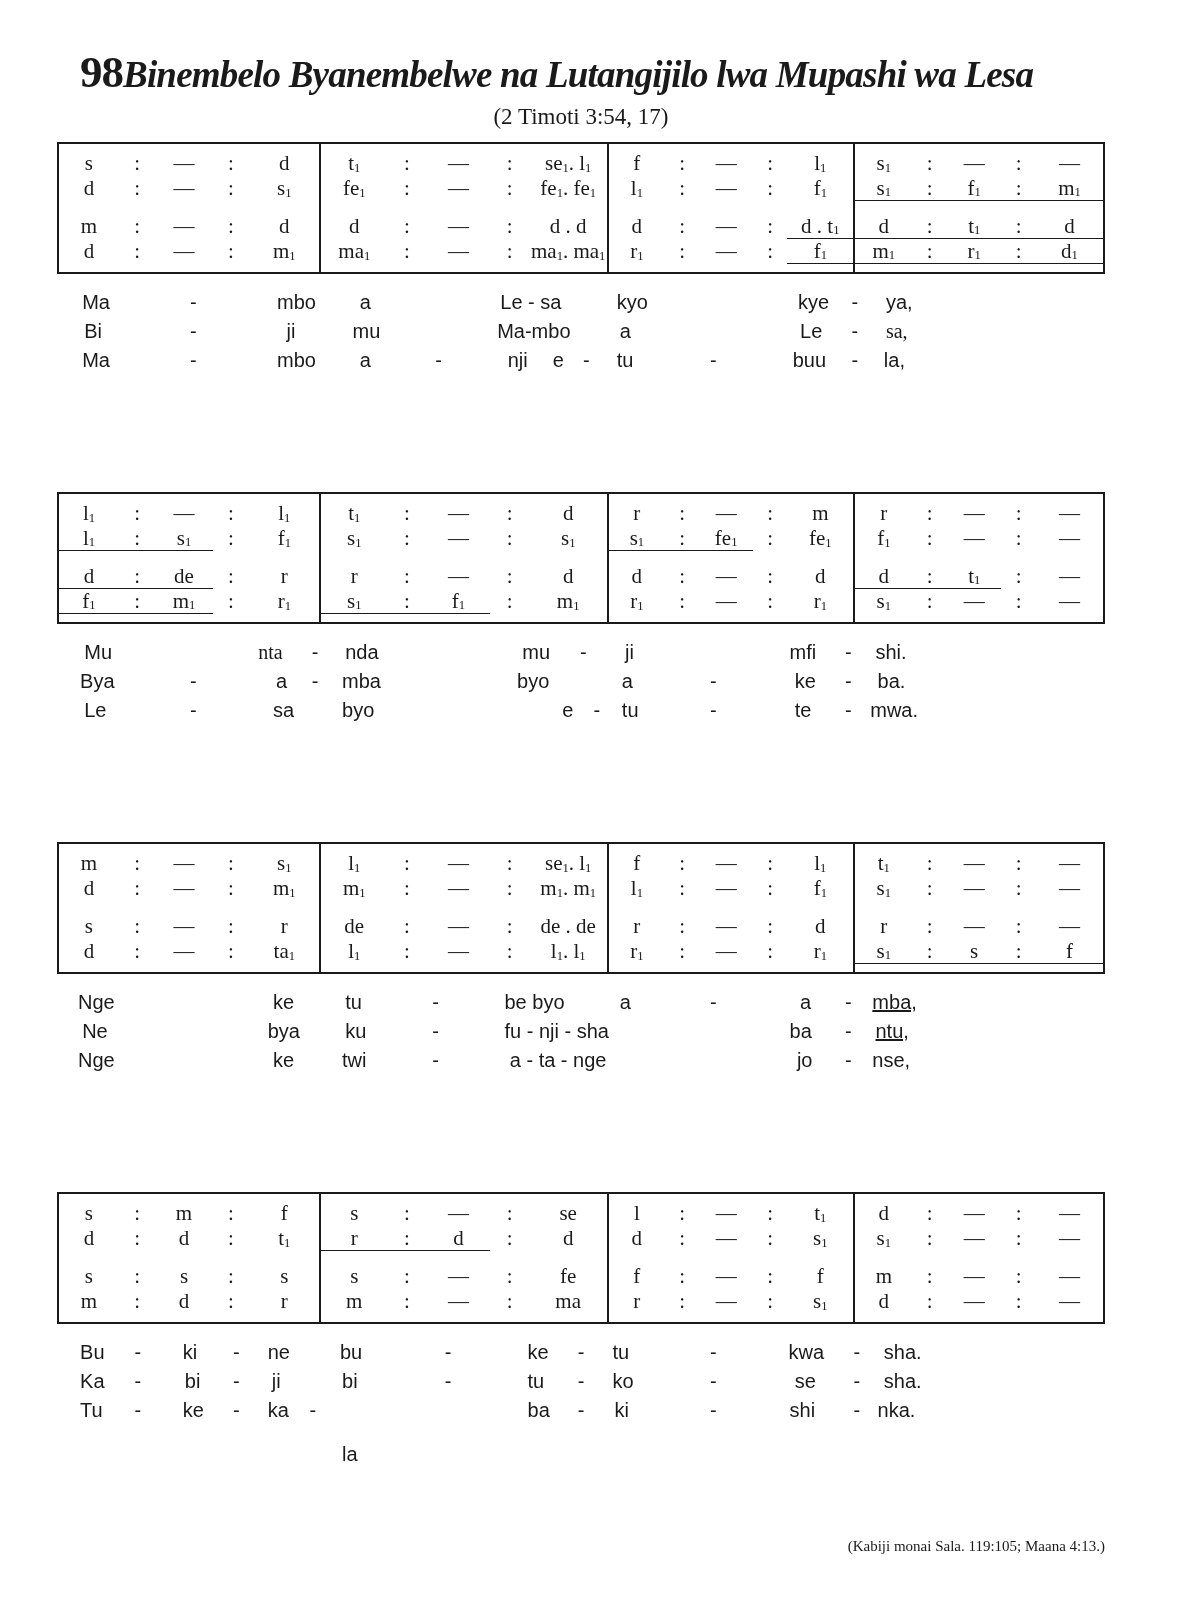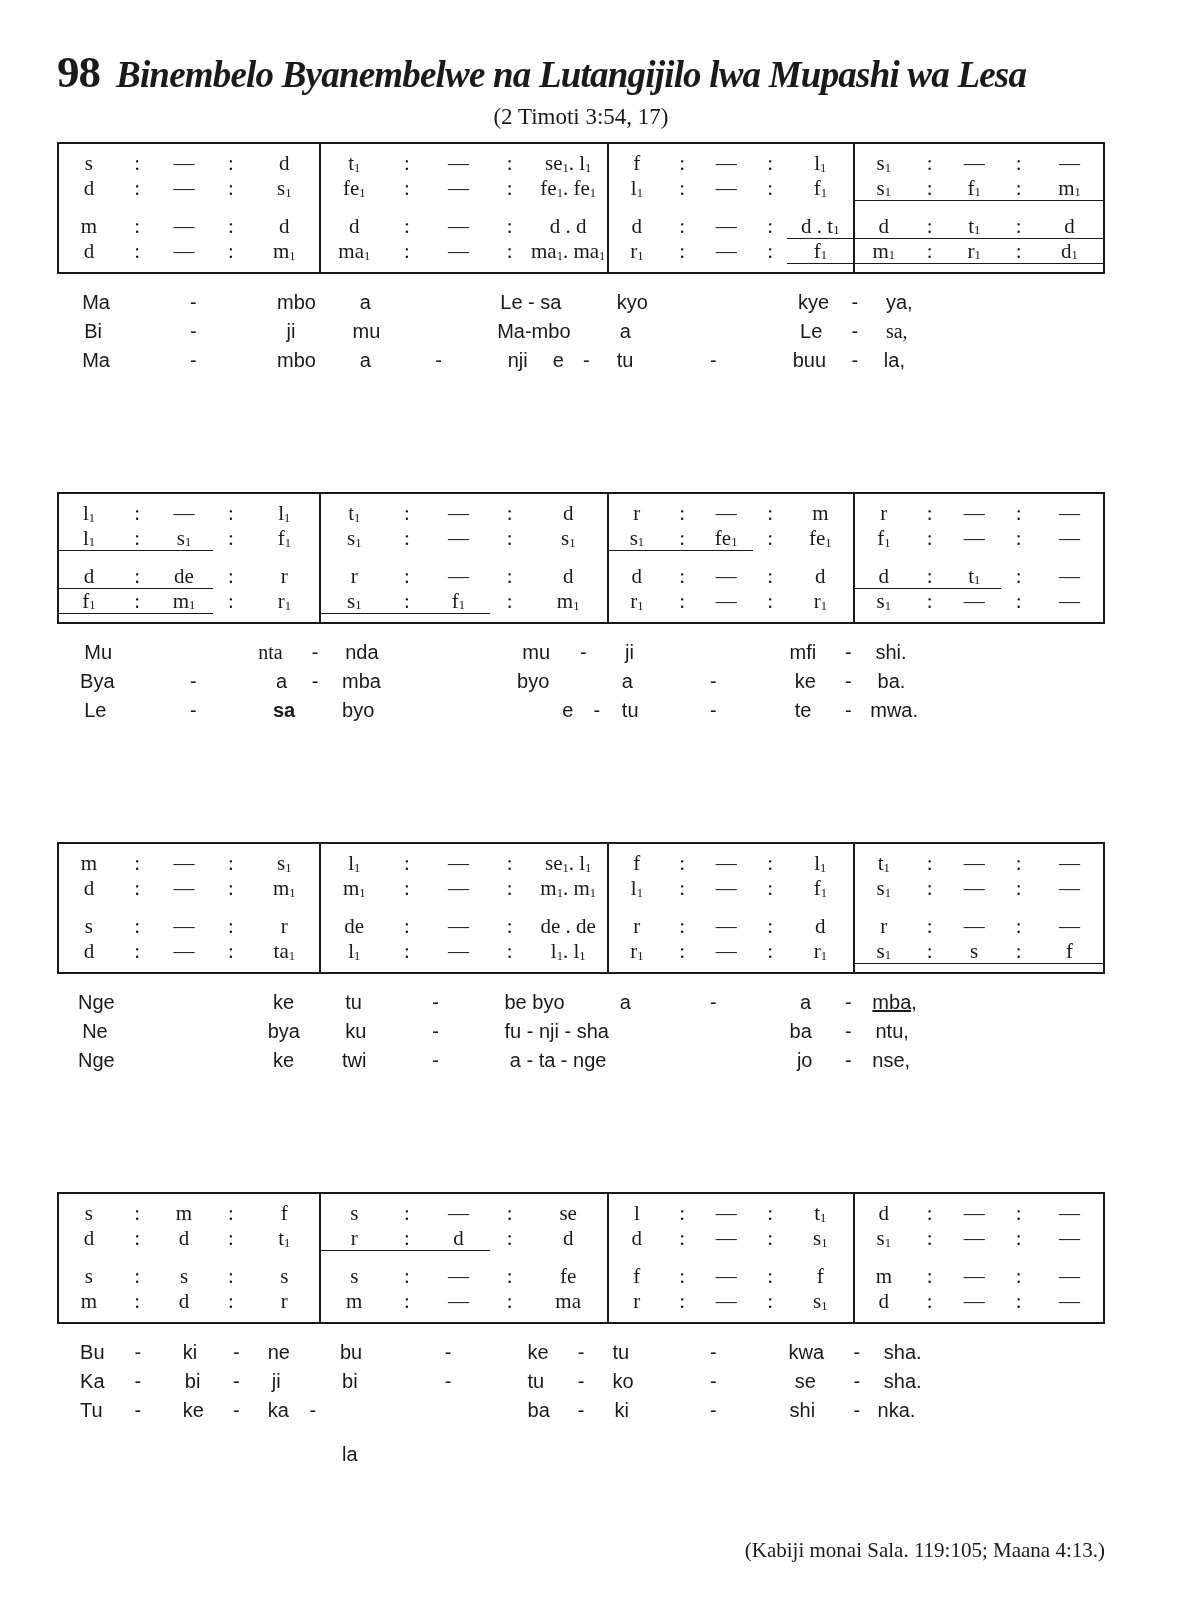--- a/index.html
+++ b/index.html
@@ -2,21 +2,21 @@
 <html><head>
 <meta charset="utf-8">
 <style>
   * { margin:0; padding:0; box-sizing:border-box; }
   body { background:#e8e8e8; font-family:"Liberation Serif", "DejaVu Serif", serif; }
   .page {
     width:1200px; height:1603px; background:#ffffff; color:#1a1a1a;
     position:relative; padding:46px 95px 0 57px; overflow:hidden;
   }
   
-  .title-line { display:flex; align-items:baseline; gap:16px; white-space:nowrap; }
+  .title-line { display:flex; align-items:baseline; white-space:nowrap;margin-left:23px; }
   .hymn-number { font-size:45px; font-weight:bold; letter-spacing:-1px; }
   .hymn-title  { font-size:37px; font-weight:bold; font-style:italic; letter-spacing:-0.8px; }
   .subtitle { text-align:center; font-size:23px; margin-top:6px; }
   .key-line { font-family:"Liberation Sans", sans-serif; font-style:italic; font-size:19px; margin-top:8px; }
   .key-value { margin-left:6px; }
   
   .score { margin-top:12px; }
   .system { margin-bottom:110px; }
   .solfa-box {
     display:flex; border:2px solid #1a1a1a; width:100%;
@@ -29,21 +29,21 @@
   .cell { display:flex; align-items:center; justify-content:center; white-space:nowrap; }
   .cell.u { border-bottom:1.5px solid #1a1a1a; }
   .cell sub { font-size:0.6em; vertical-align:sub; line-height:0; transform:translateY(4px); }
   
   .lyrics {
     position:relative; height:92px; margin-top:16px;
     font-family:"Liberation Sans", sans-serif; font-size:20px;
   }
   .ltoken { position:absolute; white-space:nowrap; line-height:24px; }
   
-  .footer { text-align:right; font-size:21px; margin-top:0px; padding-right:0; transform:translateY(-4px); }
+  .footer { text-align:right; font-size:15px; margin-top:0px; padding-right:0; transform:translateY(-4px); }
 </style>
 </head>
 <body>
 
 <div class="page">
   <header>
     <div class="title-line">
       <span class="hymn-number">98</span>
       <span class="hymn-title">Binembelo Byanembelwe na Lutangijilo lwa Mupashi wa Lesa</span>
     </div>
@@ -348,21 +348,21 @@
           <span class="ltoken" style="left: 24.3%; top: 29px;">-</span>
           <span class="ltoken" style="left: 27.2%; top: 29px;">mba</span>
           <span class="ltoken" style="left: 43.9%; top: 29px;">byo</span>
           <span class="ltoken" style="left: 53.9%; top: 29px;">a</span>
           <span class="ltoken" style="left: 62.3%; top: 29px;">-</span>
           <span class="ltoken" style="left: 70.4%; top: 29px;">ke</span>
           <span class="ltoken" style="left: 75.2%; top: 29px;">-</span>
           <span class="ltoken" style="left: 78.3%; top: 29px;">ba.</span>
           <span class="ltoken" style="left: 2.6%; top: 58px;">Le</span>
           <span class="ltoken" style="left: 12.7%; top: 58px;">-</span>
-          <span class="ltoken" style="left: 20.6%; top: 58px; font-weight: bold;">sa</span>
+          <span class="ltoken" style="left: 20.6%; top: 58px;">sa</span>
           <span class="ltoken" style="left: 27.2%; top: 58px;">byo</span>
           <span class="ltoken" style="left: 48.2%; top: 58px;">e</span>
           <span class="ltoken" style="left: 51.2%; top: 58px;">-</span>
           <span class="ltoken" style="left: 53.9%; top: 58px;">tu</span>
           <span class="ltoken" style="left: 62.3%; top: 58px;">-</span>
           <span class="ltoken" style="left: 70.4%; top: 58px;">te</span>
           <span class="ltoken" style="left: 75.2%; top: 58px;">-</span>
           <span class="ltoken" style="left: 77.6%; top: 58px;">mwa.</span>
         </div>
     </section>
@@ -500,21 +500,21 @@
           <span class="ltoken" style="left: 70.9%; top: 0px;">a</span>
           <span class="ltoken" style="left: 75.2%; top: 0px;">-</span>
           <span class="ltoken" style="left: 77.8%; top: 0px; text-decoration: underline;">mba,</span>
           <span class="ltoken" style="left: 2.4%; top: 29px;">Ne</span>
           <span class="ltoken" style="left: 20.1%; top: 29px;">bya</span>
           <span class="ltoken" style="left: 27.5%; top: 29px;">ku</span>
           <span class="ltoken" style="left: 35.8%; top: 29px;">-</span>
           <span class="ltoken" style="left: 42.7%; top: 29px;">fu - nji - sha</span>
           <span class="ltoken" style="left: 69.9%; top: 29px;">ba</span>
           <span class="ltoken" style="left: 75.2%; top: 29px;">-</span>
-          <span class="ltoken" style="left: 78.1%; top: 29px;">ntu,</span>
+          <span class="ltoken" style="left: 78.1%; top: 29px; text-decoration: underline;">ntu,</span>
           <span class="ltoken" style="left: 2%; top: 58px;">Nge</span>
           <span class="ltoken" style="left: 20.6%; top: 58px;">ke</span>
           <span class="ltoken" style="left: 27.2%; top: 58px;">twi</span>
           <span class="ltoken" style="left: 35.8%; top: 58px;">-</span>
           <span class="ltoken" style="left: 43.2%; top: 58px;">a - ta - nge</span>
           <span class="ltoken" style="left: 70.6%; top: 58px;">jo</span>
           <span class="ltoken" style="left: 75.2%; top: 58px;">-</span>
           <span class="ltoken" style="left: 77.8%; top: 58px;">nse,</span>
         </div>
     </section>

